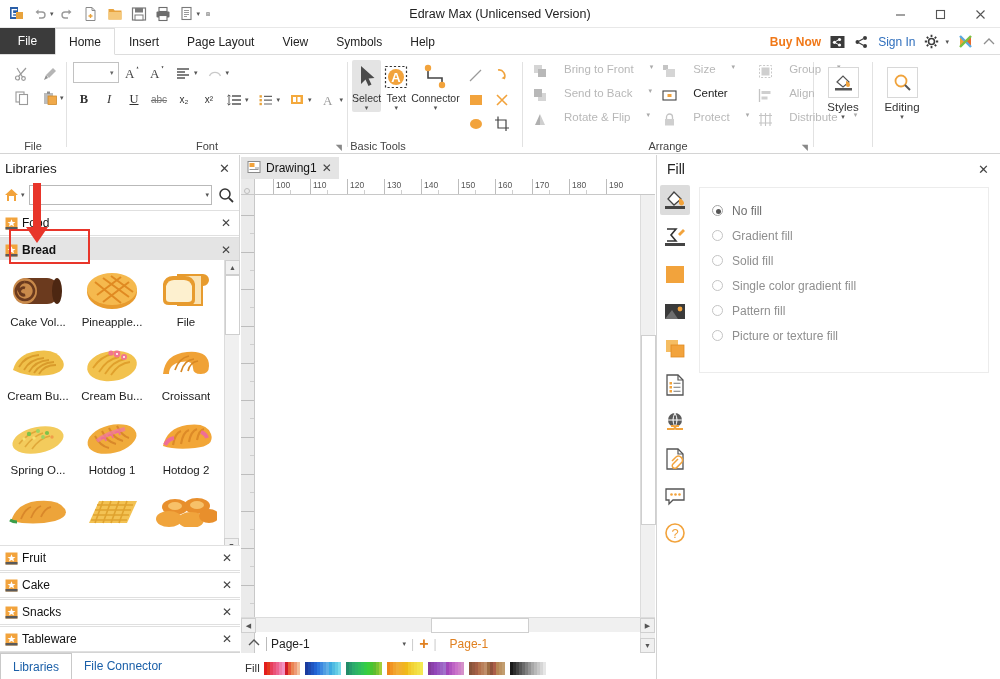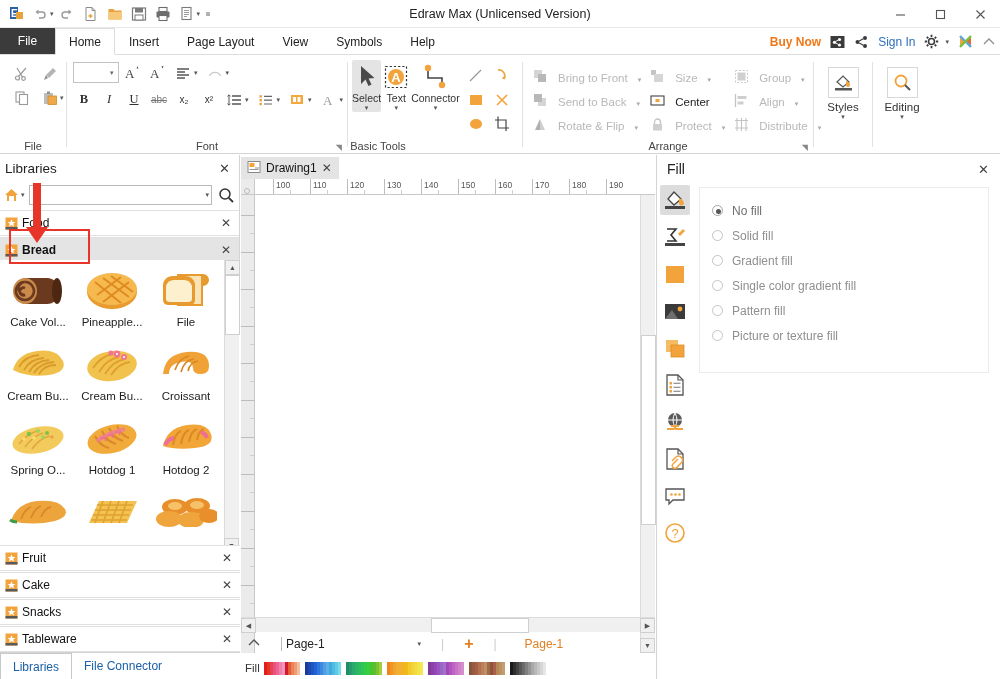--- a/index.html
+++ b/index.html
@@ -121,21 +121,21 @@
     display: grid; grid-template-columns: 26px 26px; grid-template-rows: 24px 24px 24px;
     padding-top: 2px;
   }
   .shapegrid > div { display: flex; align-items: center; justify-content: center; cursor: pointer; border-radius: 2px; }
 
   
   .grp-arrange { width: 290px; }
   .arrcols { display: flex; gap: 0px; padding-top: 2px; }
   .arrcol { display: flex; flex-direction: column; gap: 3px; }
   .arritem {
-    display: flex; align-items: flex-end; gap: 10px; height: 21px;
+    display: flex; align-items: flex-start; gap: 16px; height: 21px;
     font-size: 11.5px; color: #b8b8b8; padding: 0 4px; cursor: default; white-space: nowrap;
   }
   .arritem.on { color: #222; cursor: pointer; }
   .arritem .ai { width: 16px; height: 16px; display: flex; align-items: center; justify-content: center; }
   .arritem .ad { font-size: 7px; color: #aaa; }
 
   
   .grp-styles, .grp-editing { width: 58px; }
   .sbtn { width: 54px; display: flex; flex-direction: column; align-items: center; cursor: pointer; padding-top: 4px; }
   .sbox {
@@ -259,21 +259,21 @@
   }
   .page-dot { position: absolute; left: 3px; top: 33px; width: 6px; height: 6px; border: 1px solid #bdbdbd; border-radius: 50%; }
 
   .vscroll-c { position: absolute; right: 0; top: 40px; width: 15px; height: 458px; background: #f0f0f0; border-left: 1px solid #dcdcdc; }
   .vscroll-c .thumb { position: absolute; left: 0; top: 140px; width: 15px; height: 190px; background: #fff; border: 1px solid #cfcfcf; }
   .hscroll-c { position: absolute; left: 0; bottom: 47px; width: 414px; height: 15px; background: #f0f0f0; border-top: 1px solid #dcdcdc; display: flex; }
   .hscroll-c .thumb { position: absolute; left: 190px; top: 0; width: 98px; height: 15px; background: #fff; border: 1px solid #cfcfcf; }
 
   .pagebar {
     position: absolute; left: 0; bottom: 24px; width: 414px; height: 22px;
-    display: flex; align-items: center; gap: 20px; padding-left: 6px; font-size: 12px; color: #222; margin-top: 8px;
+    display: flex; align-items: center; gap: 5px; padding-left: 6px; font-size: 12px; color: #222; margin-top: 8px;
   }
   .pgcombo { display: flex; align-items: center; gap: 2px; width: 140px; }
   .pgcombo .pv { flex: 1; border-left: 1px solid #bbb; padding-left: 4px; }
   .pgadd { color: #e08020; font-size: 16px; font-weight: bold; cursor: pointer; line-height: 1; }
   .pgtab { color: #e08020; font-size: 12px; cursor: pointer; padding-left: 8px; }
   .vbar { color: #ccc; }
 
   .fillbar {
     position: absolute; left: 0; bottom: 0; width: 414px; height: 22px;
     display: flex; align-items: center; gap: 4px; padding-left: 4px;
@@ -1363,25 +1363,25 @@
       </div>
     </div>
 
     <div class="fillbody">
       <div class="radiorow on">
         <span class="radio"></span>
         <span class="rlab">No fill</span>
       </div>
       <div class="radiorow">
         <span class="radio"></span>
-        <span class="rlab">Solid fill</span>
+        <span class="rlab">Gradient fill</span>
       </div>
       <div class="radiorow">
         <span class="radio"></span>
-        <span class="rlab">Gradient fill</span>
+        <span class="rlab">Solid fill</span>
       </div>
       <div class="radiorow">
         <span class="radio"></span>
         <span class="rlab">Single color gradient fill</span>
       </div>
       <div class="radiorow">
         <span class="radio"></span>
         <span class="rlab">Pattern fill</span>
       </div>
       <div class="radiorow">

